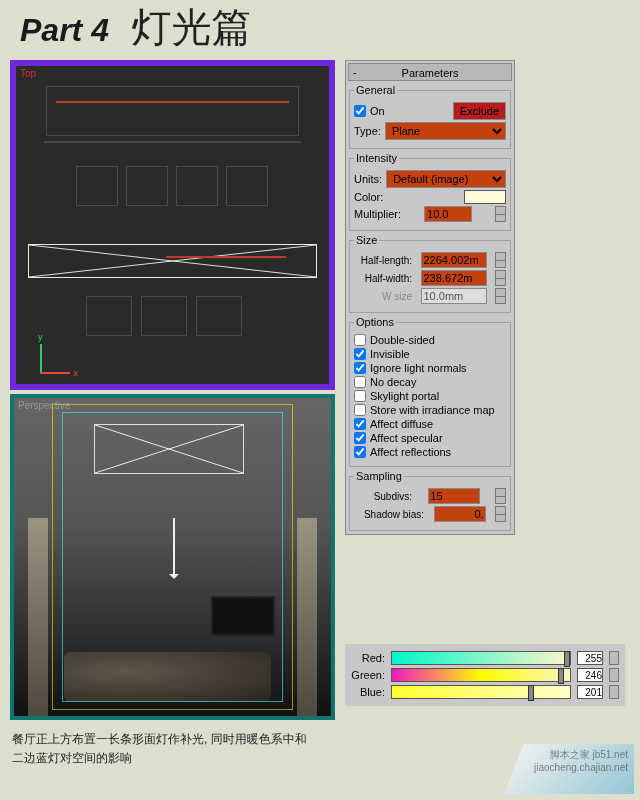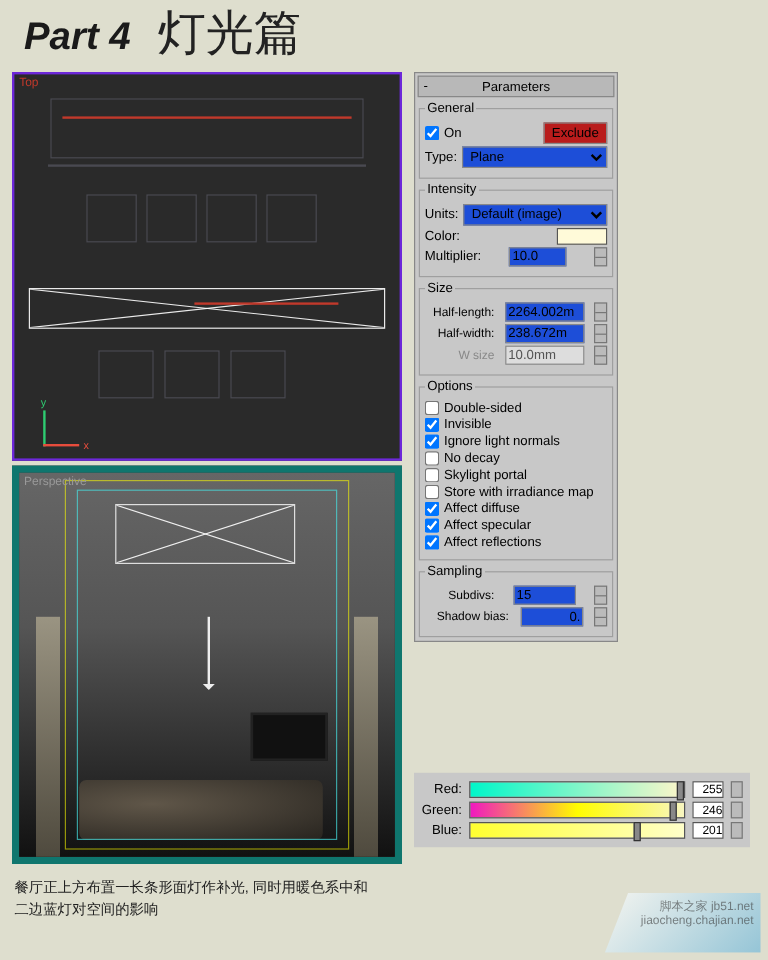--- a/index.html
+++ b/index.html
@@ -37,24 +37,24 @@
     width: 325px;
     height: 660px;
     display: flex;
     flex-direction: column;
     gap: 4px;
   }
   .viewport {
     flex: 1;
     background: #2a2a2a;
     position: relative;
-    border: 6px solid #0f766e;
+    border: 4px solid #0f766e;
   }
   .viewport.top {
-    border: 2px solid #6d28d9;
+    border: 6px solid #6d28d9;
     padding-left: 44px;
   }
   .vp-label {
     position: absolute;
     top: 2px;
     left: 4px;
     color: #c0392b;
     font-size: 10px;
   }
   .vp-grid {
@@ -119,21 +119,21 @@
     display: flex;
     align-items: center;
     gap: 4px;
     margin: 2px 0;
   }
   .row.right { justify-content: space-between; }
   .label { flex: 0 0 auto; text-align: right; }
   .w-label { width: 58px; text-align: right; font-size:10px;}
   input[type=text], select {
     border: 1px solid #888;
-    background: #1d4ed8;
+    background: #c2410c;
     height: 16px;
     font-size: 11px;
     padding: 0 2px;
   }
   select { height: 18px; }
   .spinner {
     display: inline-flex;
     flex-direction: column;
     width: 11px;
     height: 16px;

